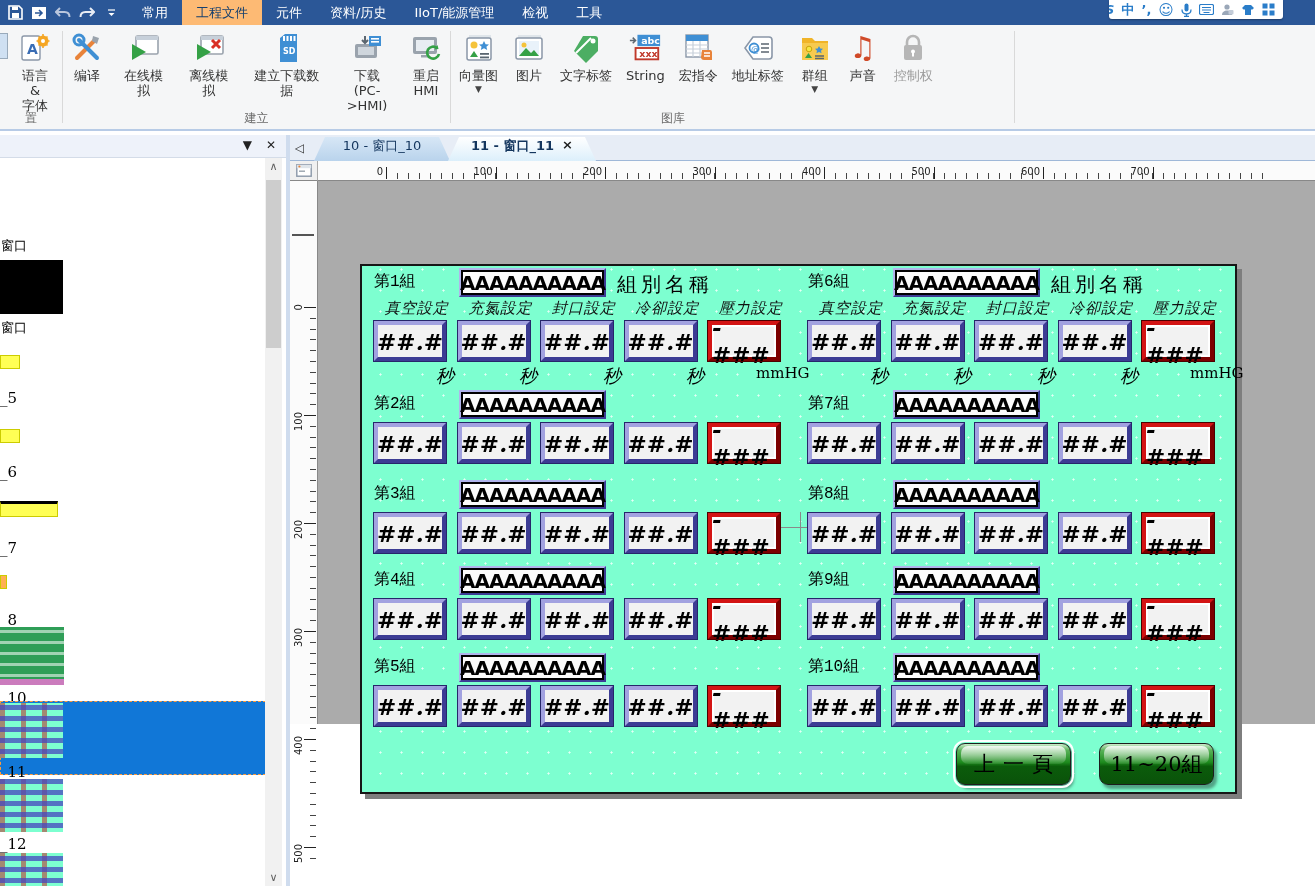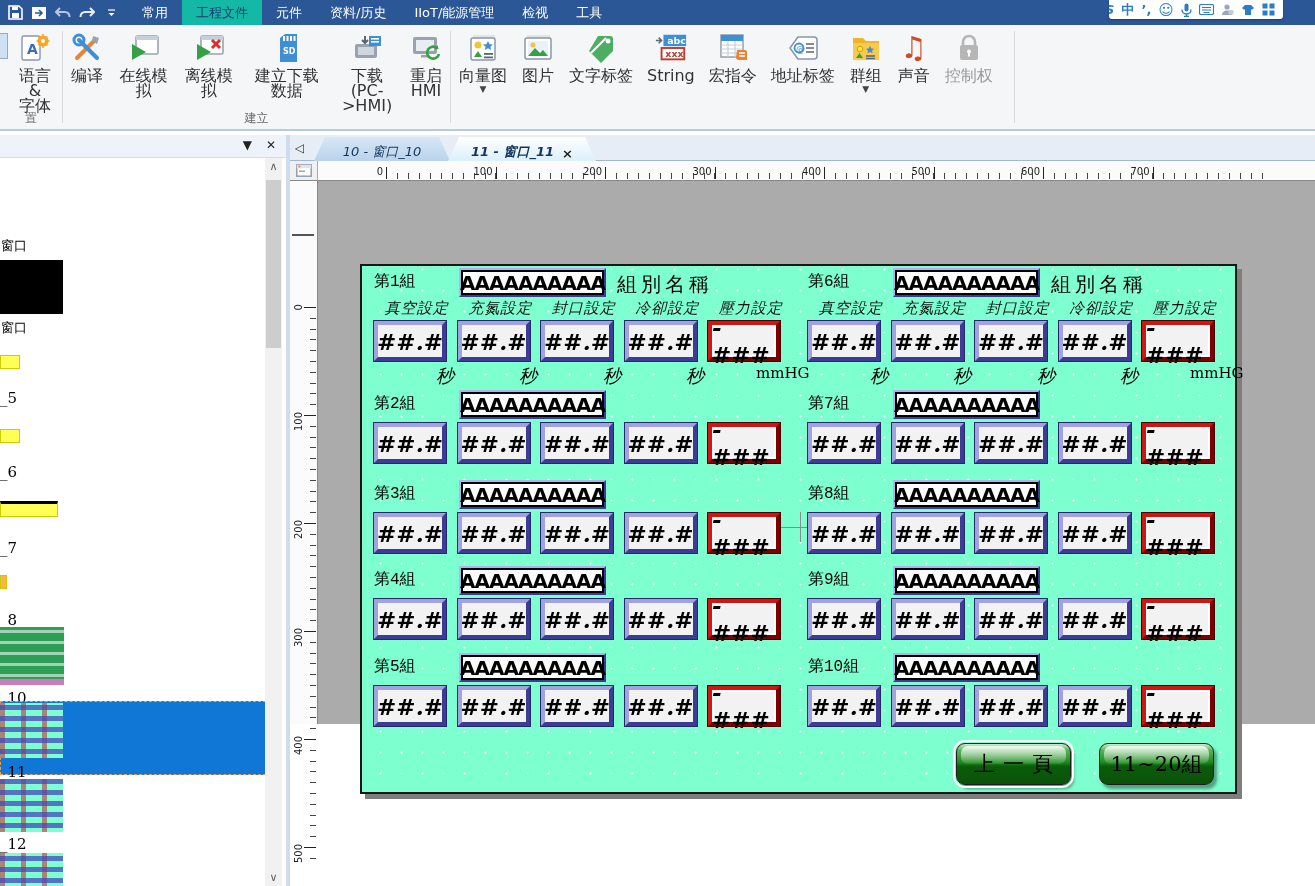--- a/index.html
+++ b/index.html
@@ -6,34 +6,34 @@
   html,body { width:1315px; height:886px; overflow:hidden; font-family:"DejaVu Sans",sans-serif; background:#fff; }
   .app { position:relative; width:1315px; height:724px; }
 
   
   .menubar { position:absolute; left:0; top:0; width:1315px; height:25px; background:#2b5797; display:flex; align-items:stretch; }
   .qat { display:flex; align-items:center; gap:6px; padding:0 8px 0 6px; }
   .qat .qi { width:18px; height:18px; display:flex; align-items:center; justify-content:center; color:#fff; }
   .qat svg { display:block; }
   .menu-tabs { display:flex; align-items:stretch; }
   .mtab { color:#fff; font-size:13px; padding:0 14px; display:flex; align-items:center; cursor:default; }
-  .mtab.active { background:#14b8a6; color:#17406e; }
+  .mtab.active { background:#fdba74; color:#17406e; }
   .ime-bar { position:absolute; right:32px; top:0; height:19px; background:#fff; border-radius:0 0 3px 3px; display:flex; align-items:center; gap:7px; padding:0 8px 0 2px; box-shadow:0 1px 2px rgba(0,0,0,.3); overflow:hidden; }
   .ime-bar .ii { font-size:13px; color:#2a7dc9; font-weight:bold; display:flex; align-items:center; }
   .ime-logo { color:#f43; font-style:italic; font-weight:bold; font-size:16px; margin-left:-6px; }
 
   
   .ribbon { position:absolute; left:0; top:25px; width:1315px; height:106px; background:#f5f6f7; border-bottom:2px solid #b7cbe6; }
   .rgroup { position:absolute; top:0; height:104px; }
   .rgroup .glabel { position:absolute; bottom:2px; left:0; right:0; text-align:center; font-size:12px; color:#6b6b6b; }
   .rsep { position:absolute; top:6px; width:1px; height:92px; background:#d9d9d9; }
   .ritems { display:flex; align-items:flex-start; height:86px; padding-top:6px; }
   .ritem { display:flex; flex-direction:column; align-items:center; padding:0 7px; cursor:default; }
   .ritem .ric { width:34px; height:34px; display:flex; align-items:center; justify-content:center; }
-  .ritem .rlab { margin-top:3px; font-size:16px; color:#333; text-align:center; line-height:15px; white-space:pre-line; }
+  .ritem .rlab { margin-top:3px; font-size:13px; color:#333; text-align:center; line-height:15px; white-space:pre-line; }
   .ritem .caret { font-size:9px; color:#444; line-height:8px; margin-top:2px; }
   .ritem.disabled .rlab { color:#9a9a9a; }
   .cuticon { position:absolute; left:-6px; top:8px; width:14px; height:26px; background:#cfe0f2; border:1px solid #9ab; }
 
   
   .sidebar { position:absolute; left:0; top:135px; width:290px; height:751px; background:#fff; border-right:4px solid #cfdcee; }
   .sb-head { position:absolute; left:0; top:0; width:286px; height:23px; background:#eef2fa; border-bottom:1px solid #d4dce8; }
   .sb-head .hic { position:absolute; top:3px; font-size:12px; color:#222; }
   .sb-list { position:absolute; left:0; top:23px; width:268px; bottom:0; overflow:hidden; }
   .sb-label { position:absolute; left:1px; font-size:13px; color:#000; }
@@ -51,21 +51,21 @@
   }
   .sel-row { position:absolute; left:0; width:266px; height:74px; background:#1177d7; border:1px dashed #ff9c3c; }
   .sb-scroll { position:absolute; right:4px; top:23px; width:17px; bottom:0; background:#f1f1f1; }
   .sb-scroll .arr { position:absolute; left:0; width:17px; height:17px; color:#606060; font-size:11px; display:flex; align-items:center; justify-content:center; }
   .sb-thumbbar { position:absolute; left:1px; top:22px; width:15px; height:168px; background:#cdcdcd; }
 
   
   .canvas-wrap { position:absolute; left:290px; top:135px; right:0; bottom:0; background:#ababab; }
   .doctabs { position:absolute; left:0; top:0; right:0; height:26px; background:#e7edf6; border-bottom:1px solid #9fb8d8; }
   .tab-scroll { position:absolute; left:5px; top:6px; font-size:12px; color:#333; }
-  .dtab { position:absolute; top:2px; height:24px; display:flex; align-items:flex-end; justify-content:center; gap:8px; font-size:13px; color:#14365e; background:linear-gradient(180deg,#d7e7f6,#b9d3ec); clip-path:polygon(11px 0, calc(100% - 11px) 0, 100% 100%, 0 100%); padding:0 16px;font-style:italic; }
+  .dtab { position:absolute; top:2px; height:24px; display:flex; align-items:flex-start; justify-content:center; gap:8px; font-size:13px; color:#14365e; background:linear-gradient(180deg,#d7e7f6,#b9d3ec); clip-path:polygon(11px 0, calc(100% - 11px) 0, 100% 100%, 0 100%); padding:0 16px; }
   .dtab.active { background:linear-gradient(180deg,#ffffff,#dceffb); font-weight:bold; }
   .dtab .tclose { font-weight:bold; color:#222; font-size:13px; }
 
   .ruler-h { position:absolute; left:28px; top:26px; right:0; height:20px; background:#fbfbfb; border-bottom:1px solid #888; }
   .rh-minor { position:absolute; left:68px; width:884px; bottom:1px; height:6px; background:repeating-linear-gradient(90deg,#444 0 1px,transparent 1px 10.95px); }
   .rh-num { position:absolute; bottom:3px; transform:translateX(-100%); font-size:10px; color:#222; }
   .rh-tick { position:absolute; bottom:1px; width:1px; height:12px; background:#222; }
   .corner { position:absolute; left:0; top:26px; width:28px; height:20px; background:#f0f0f0; border-right:1px solid #aaa; border-bottom:1px solid #888; display:flex; align-items:center; justify-content:center; }
   .ruler-v { position:absolute; left:0; top:46px; width:28px; bottom:0; background:#fbfbfb; border-right:1px solid #888; }
   .rv-minor { position:absolute; top:126px; height:560px; right:1px; width:6px; background:repeating-linear-gradient(180deg,#444 0 1px,transparent 1px 10.8px); }
@@ -387,20 +387,21 @@
             <svg width="28" height="32" viewBox="0 0 28 32">
                 <path d="M8 14v-4a6 6 0 0 1 12 0v4" fill="none" stroke="#b6b6b6" stroke-width="2.6"></path>
                 <rect x="5" y="13" width="18" height="15" rx="2" fill="#b6b6b6"></rect>
                 <circle cx="14" cy="19.5" r="2" fill="#fff"></circle>
                 <rect x="13" y="20.5" width="2" height="4" fill="#fff"></rect>
               </svg>
           </span>
           <span class="rlab">控制权</span>
         </div>
       </div>
+      <div class="glabel" style="left:0;right:120px">图库</div>
     </div>
     <div class="rsep" style="left:1014px"></div>
   </div>
 
   <div class="sidebar">
     <div class="sb-head">
       <span class="hic" style="right:34px">▼</span>
       <span class="hic" style="right:10px">✕</span>
     </div>
     <div class="sb-list">

